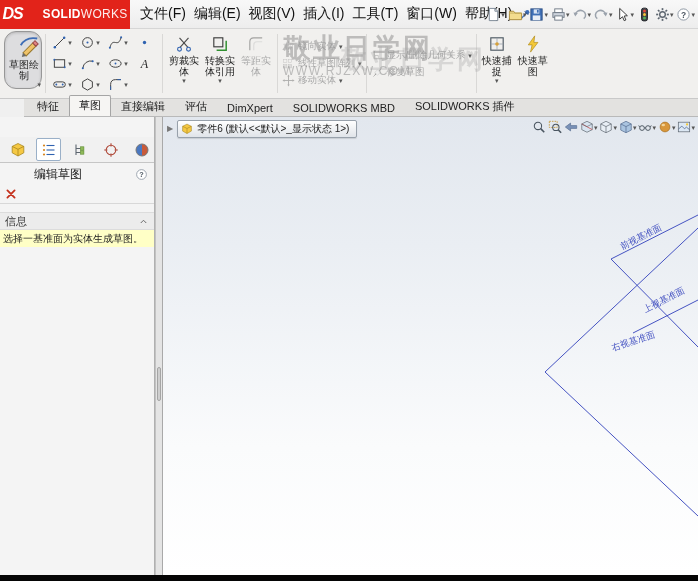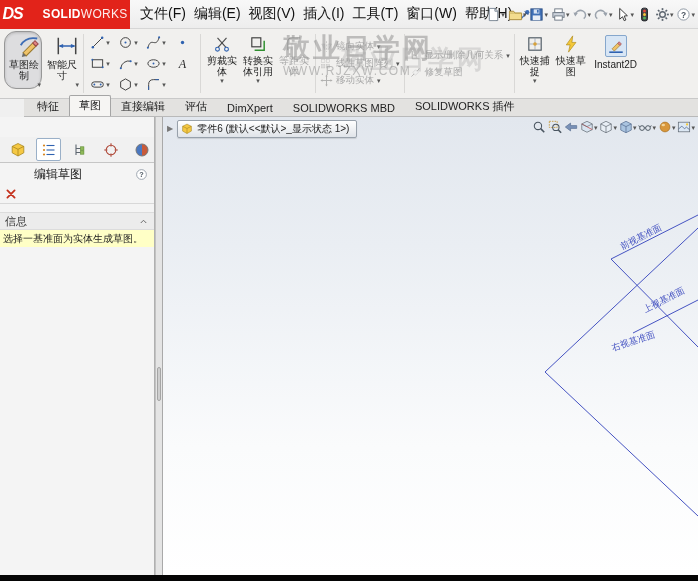--- a/index.html
+++ b/index.html
@@ -224,32 +224,20 @@
             <svg viewBox="0 0 16 16" width="24" height="24" xmlns="http://www.w3.org/2000/svg">
               <path d="M2.5 7.5 Q6 1.5 13.5 3" fill="none" stroke="#3e6db5" stroke-width="1.2"></path>
               <path d="M4 12.5 L10.5 6 L12.6 8.1 L6.1 14.6 Z" fill="#f0c36a" stroke="#9a7a2e" stroke-width=".7"></path>
               <path d="M4 12.5 L3.2 15.4 L6.1 14.6 Z" fill="#6b6b6b"></path>
               <path d="M10.5 6 L12 4.5 L14.1 6.6 L12.6 8.1 Z" fill="#e28484" stroke="#9a4a4a" stroke-width=".7"></path>
             </svg>
           </span>
         <span class="lbl">草图绘制</span>
         <span class="chev">▾</span>
       </div>
-      <div class="big-btn">
-        <span class="ic">
-            <svg viewBox="0 0 16 16" width="24" height="24" xmlns="http://www.w3.org/2000/svg">
-              <path d="M2.2 2.5 V13.5 M13.8 2.5 V13.5" stroke="#444"></path>
-              <line x1="3.2" y1="8" x2="12.8" y2="8" stroke="#2f62b0"></line>
-              <polygon points="2.2,8 5.4,6.6 5.4,9.4" fill="#2f62b0"></polygon>
-              <polygon points="13.8,8 10.6,6.6 10.6,9.4" fill="#2f62b0"></polygon>
-            </svg>
-          </span>
-        <span class="lbl">智能尺寸</span>
-        <span class="chev">▾</span>
-      </div>
     </div>
     <div class="rsep"></div>
     <div class="entity-grid">
         <span class="egcell">
           <span class="ic">
             <svg viewBox="0 0 16 16" width="15" height="15" xmlns="http://www.w3.org/2000/svg">
               <line x1="3" y1="13" x2="13" y2="3" stroke="#3a3a3a"></line>
               <circle cx="3" cy="13" r="1.3" fill="#2f62b0"></circle>
               <circle cx="13" cy="3" r="1.3" fill="#2f62b0"></circle>
             </svg>
@@ -457,32 +445,20 @@
       <span class="lbl">快速捕捉</span>
       <span class="chev">▾</span>
     </div>
     <div class="col-btn">
       <span class="ic">
           <svg viewBox="0 0 16 16" width="18" height="18" xmlns="http://www.w3.org/2000/svg">
             <polygon points="9.5,0.8 3.8,8.8 7.2,8.8 5.8,15.2 12.4,6.6 8.8,6.6" fill="#f3c83a" stroke="#b08a1a" stroke-width=".6"></polygon>
           </svg>
         </span>
       <span class="lbl">快速草图</span>
-    </div>
-    <div class="col-btn wide">
-      <span class="tog">
-          <span class="ic">
-            <svg viewBox="0 0 16 16" width="18" height="18" xmlns="http://www.w3.org/2000/svg">
-              <line x1="2" y1="13.5" x2="14" y2="13.5" stroke="#2f62b0" stroke-width="1.4"></line>
-              <path d="M4.5 10.5 L9.5 5.5 L11.5 7.5 L6.5 12.5 Z" fill="#f0c36a" stroke="#9a7a2e" stroke-width=".6"></path>
-              <path d="M9.5 5.5 L10.8 4.2 L12.8 6.2 L11.5 7.5 Z" fill="#e28484" stroke="#9a4a4a" stroke-width=".6"></path>
-            </svg>
-          </span>
-        </span>
-      <span class="lbl">Instant2D</span>
     </div>
   </div>
 
   <div class="wm">
     <div class="l1">敬业日学网</div>
     <div class="l2">WWW.RJZXW.COM</div>
   </div>
   <div class="wm2">敬业日学网</div>
 
   <div class="tabbar">

